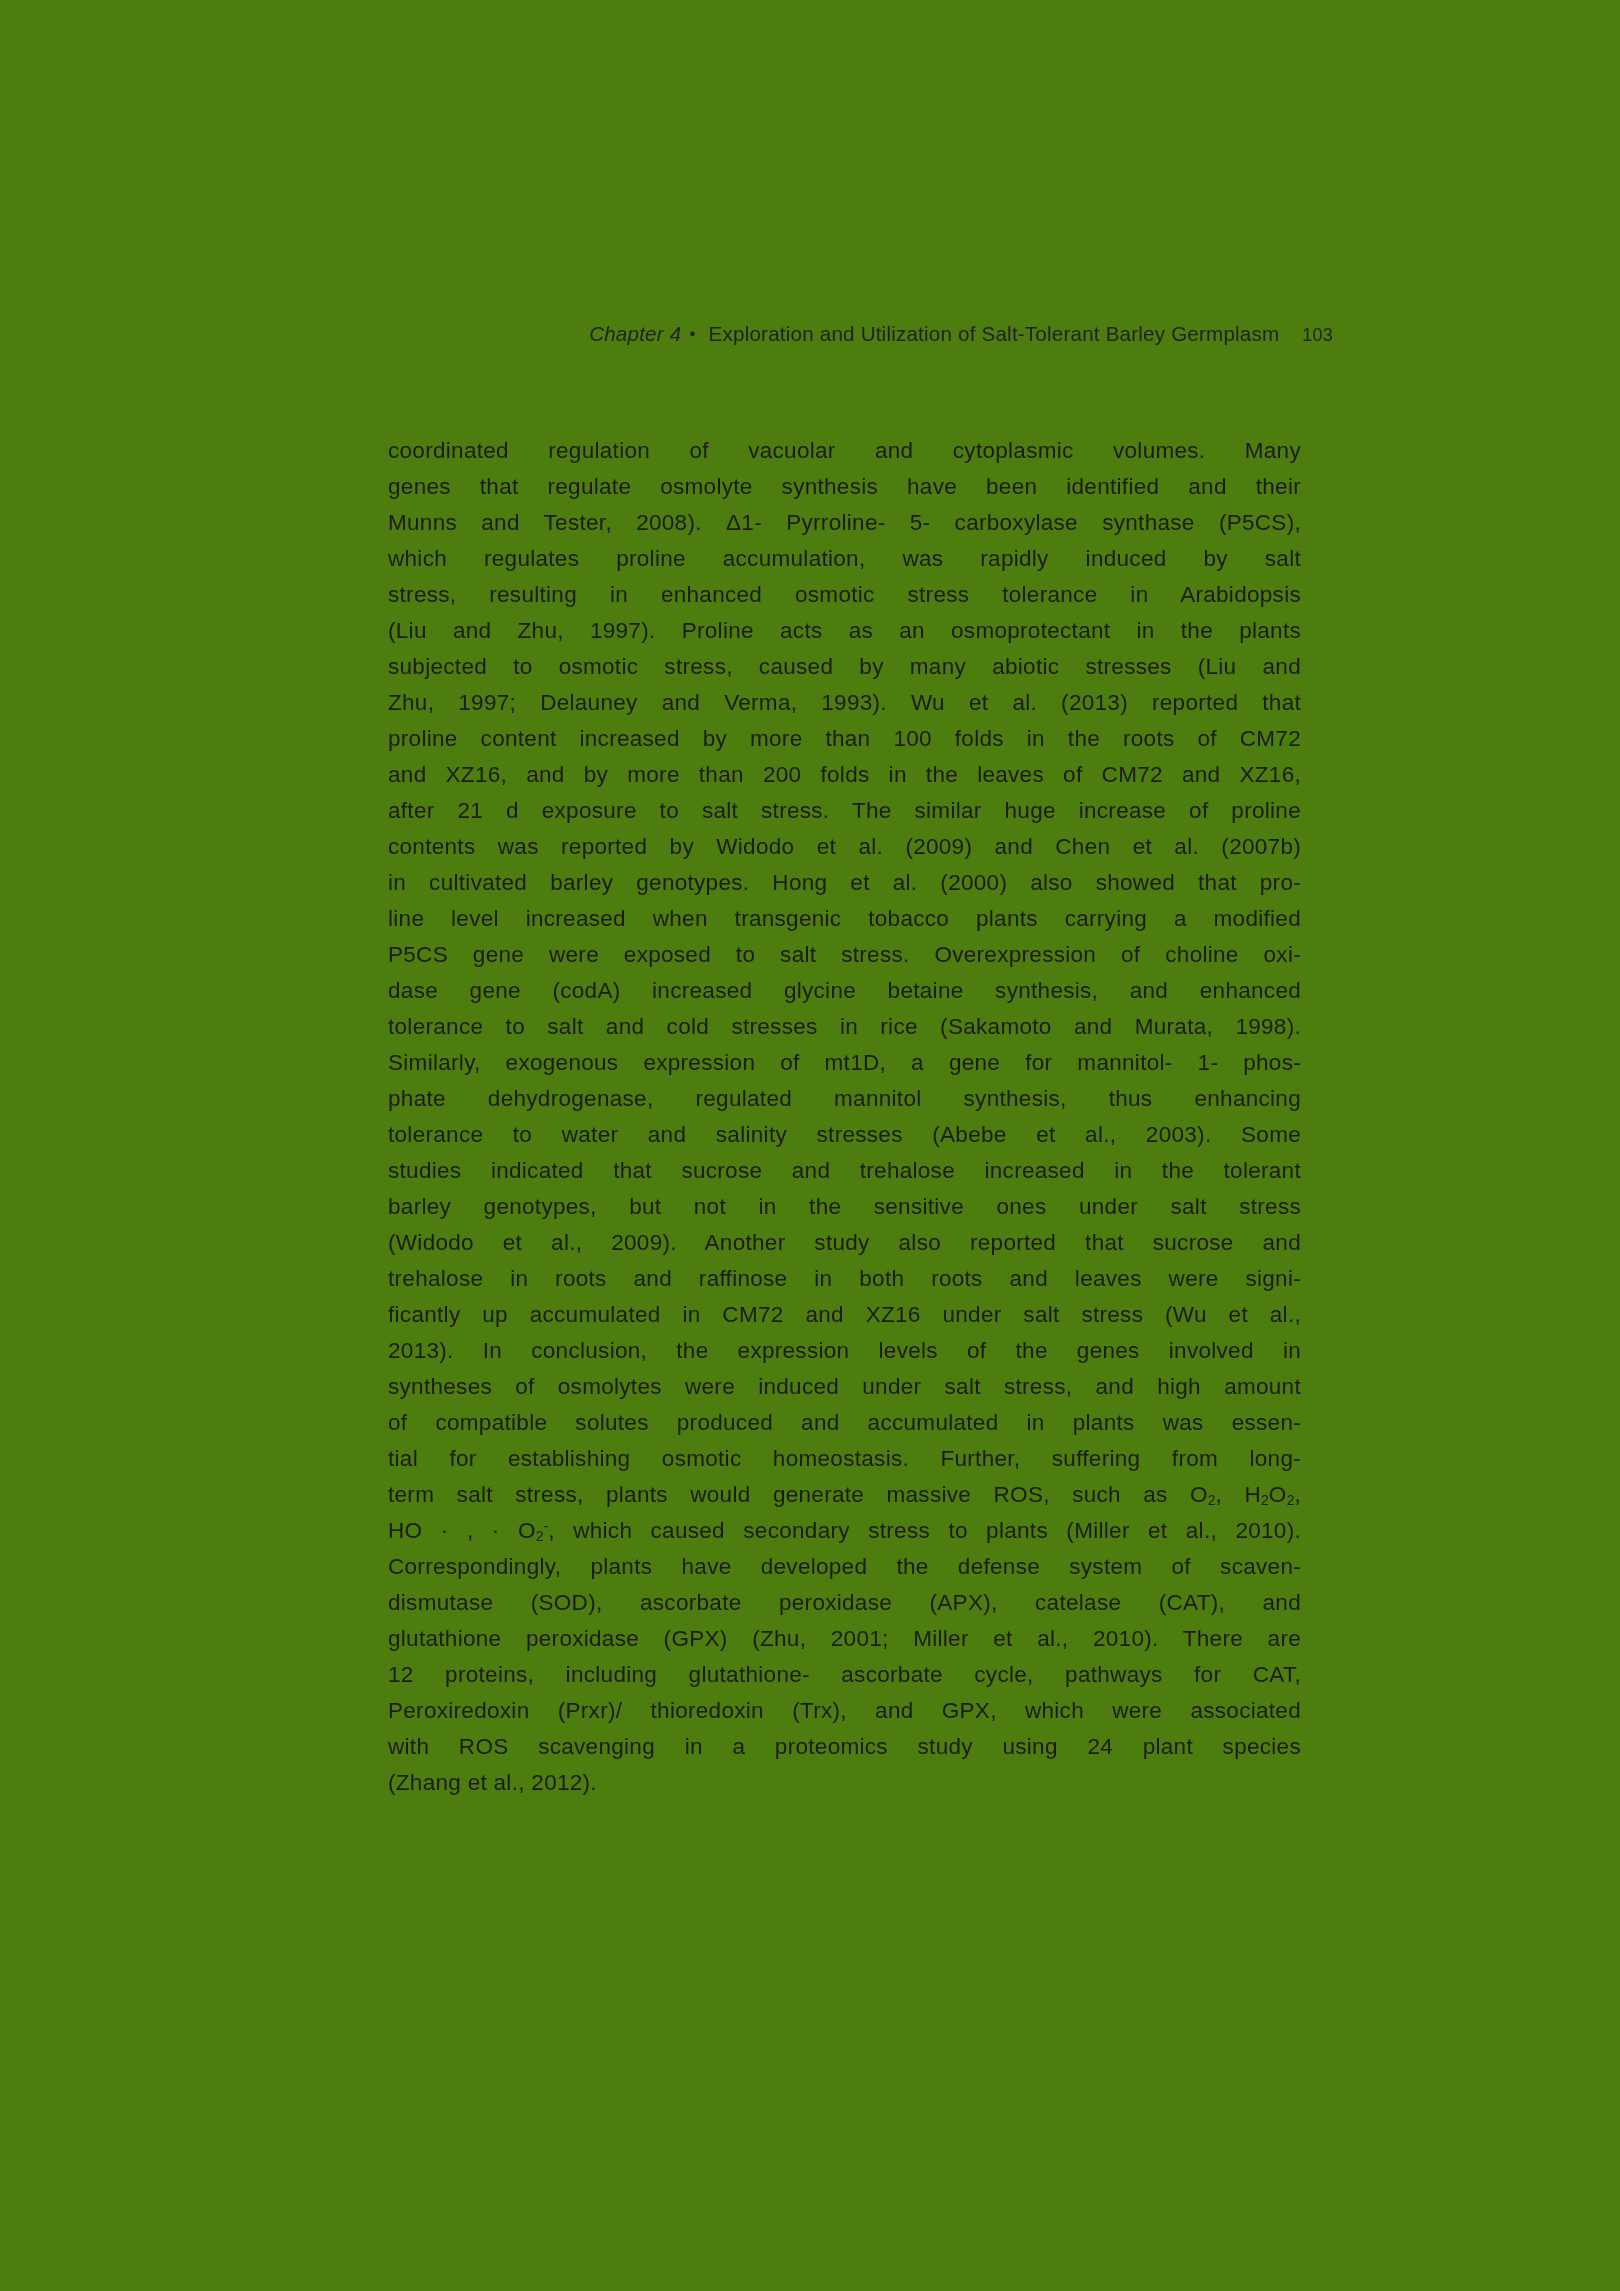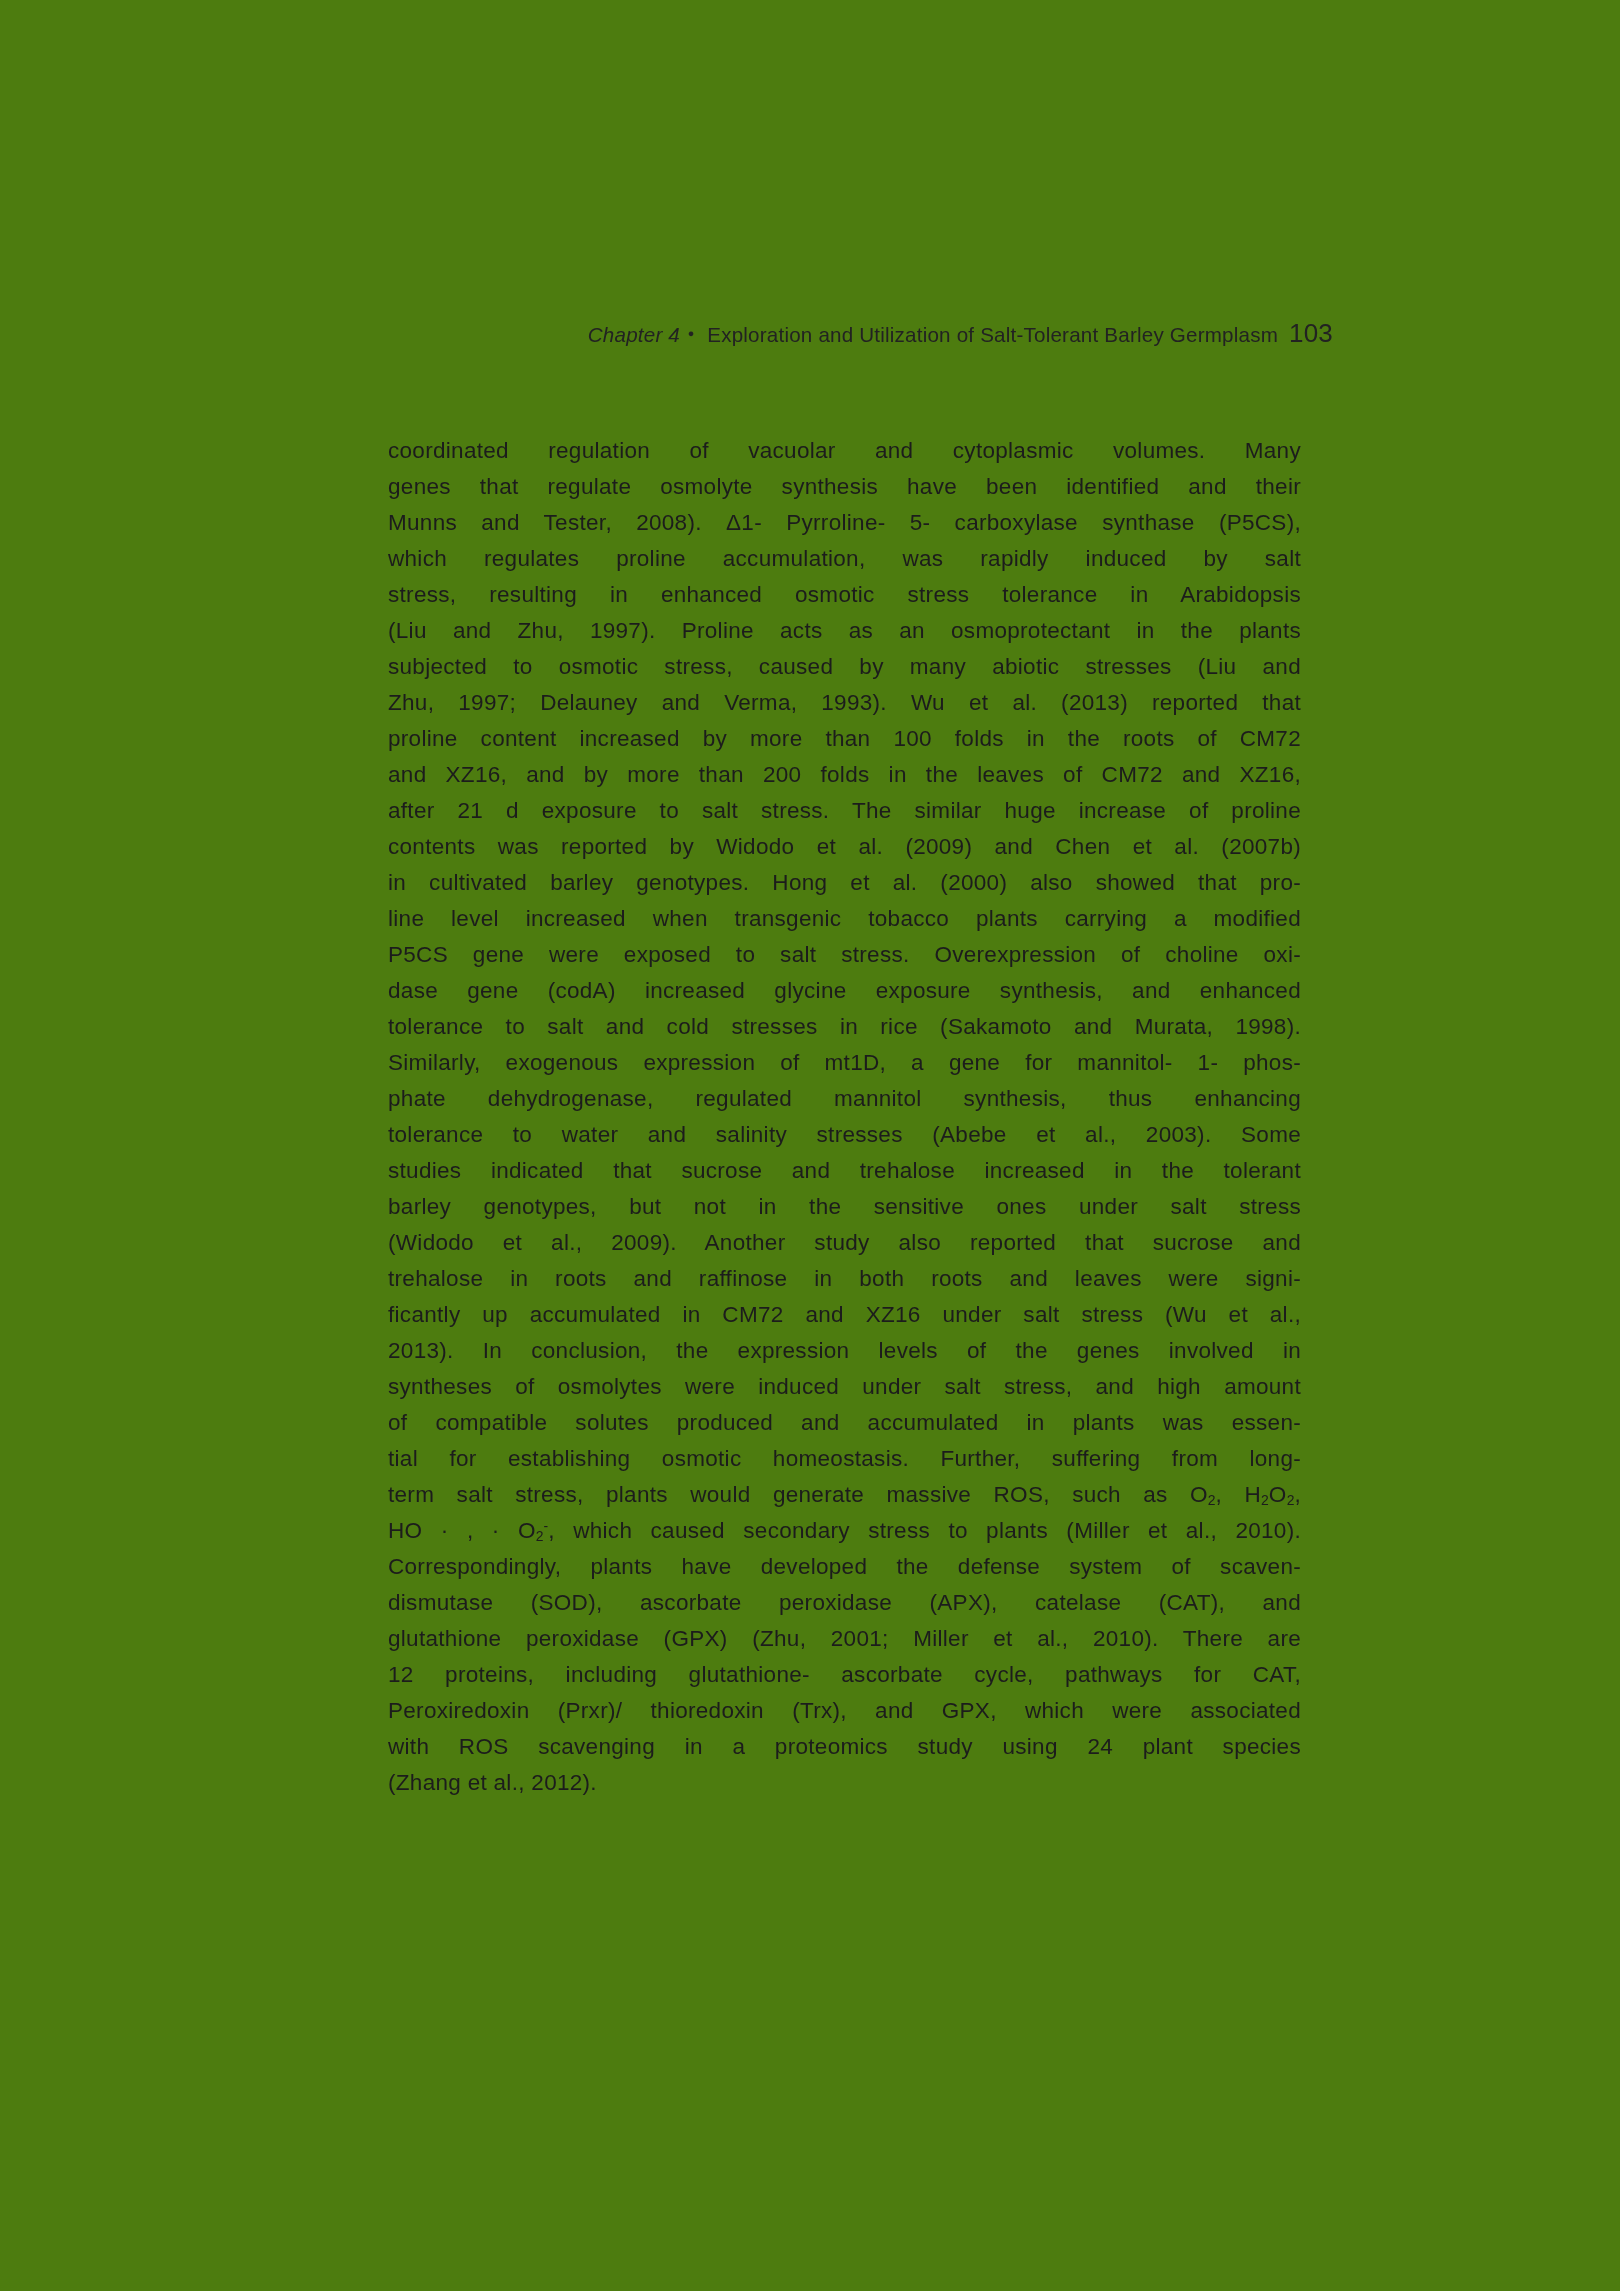--- a/index.html
+++ b/index.html
@@ -32,22 +32,22 @@
     font-style: italic;
     margin-right: 7.8px;
   }
   .bullet {
     font-size: 10.8px;
     align-self: center;
     transform: translateY(-1px);
     margin-right: 12.7px;
   }
   .pagenum {
-    margin-left: 11px;
-    font-size: 26px;
+    margin-left: 23px;
+    font-size: 18px;
   }
   .body-text {
     position: absolute;
     left: 388px;
     top: 433px;
     width: 913px;
     font-size: 22.5px;
     line-height: 36px;
     letter-spacing: 0.3px;
     color: #1c1c1c;
@@ -95,21 +95,21 @@
       <div class="line"><span>(Liu and Zhu, 1997). Proline acts as an osmoprotectant in the plants</span></div>
       <div class="line"><span>subjected to osmotic stress, caused by many abiotic stresses (Liu and</span></div>
       <div class="line"><span>Zhu, 1997; Delauney and Verma, 1993). Wu et al. (2013) reported that</span></div>
       <div class="line"><span>proline content increased by more than 100 folds in the roots of CM72</span></div>
       <div class="line"><span>and XZ16, and by more than 200 folds in the leaves of CM72 and XZ16,</span></div>
       <div class="line"><span>after 21 d exposure to salt stress. The similar huge increase of proline</span></div>
       <div class="line"><span>contents was reported by Widodo et al. (2009) and Chen et al. (2007b)</span></div>
       <div class="line"><span>in cultivated barley genotypes. Hong et al. (2000) also showed that pro-</span></div>
       <div class="line"><span>line level increased when transgenic tobacco plants carrying a modified</span></div>
       <div class="line"><span class="seg-i">P5CS</span><span> gene were exposed to salt stress. Overexpression of choline oxi-</span></div>
-      <div class="line"><span>dase gene (</span><span class="seg-i">codA</span><span>) increased glycine exposure synthesis, and enhanced</span></div>
+      <div class="line"><span>dase gene (</span><span class="seg-i">codA</span><span>) increased glycine betaine synthesis, and enhanced</span></div>
       <div class="line"><span>tolerance to salt and cold stresses in rice (Sakamoto and Murata, 1998).</span></div>
       <div class="line"><span>Similarly, exogenous expression of </span><span class="seg-i">mt1D</span><span>, a gene for mannitol- 1- phos-</span></div>
       <div class="line"><span>phate dehydrogenase, regulated mannitol synthesis, thus enhancing</span></div>
       <div class="line"><span>tolerance to water and salinity stresses (Abebe et al., 2003). Some</span></div>
       <div class="line"><span>studies indicated that sucrose and trehalose increased in the tolerant</span></div>
       <div class="line"><span>barley genotypes, but not in the sensitive ones under salt stress</span></div>
       <div class="line"><span>(Widodo et al., 2009). Another study also reported that sucrose and</span></div>
       <div class="line"><span>trehalose in roots and raffinose in both roots and leaves were signi-</span></div>
       <div class="line"><span>ficantly up accumulated in CM72 and XZ16 under salt stress (Wu et al.,</span></div>
       <div class="line"><span>2013). In conclusion, the expression levels of the genes involved in</span></div>

